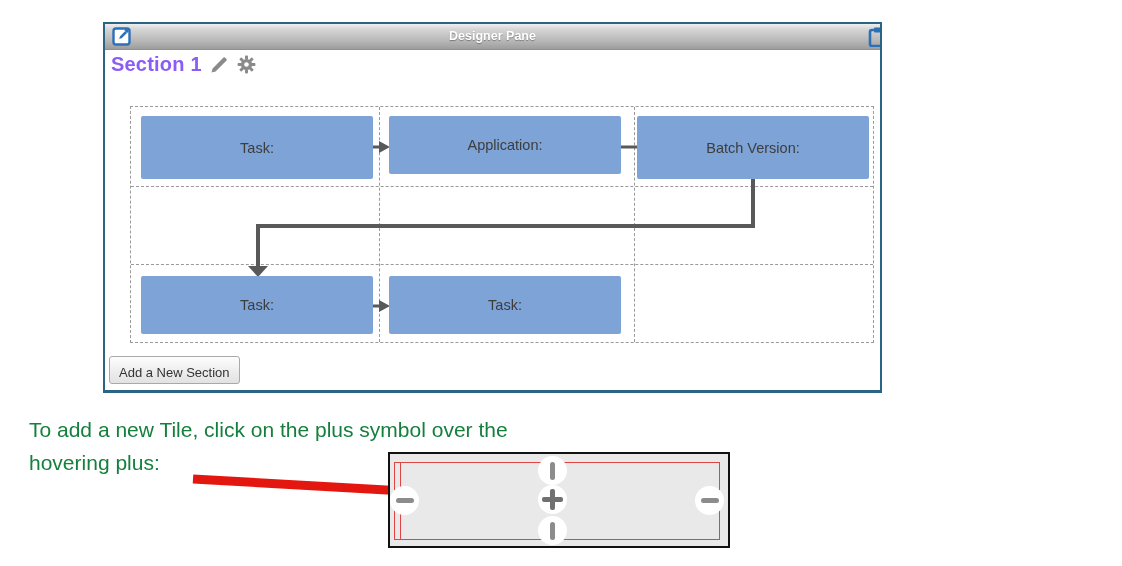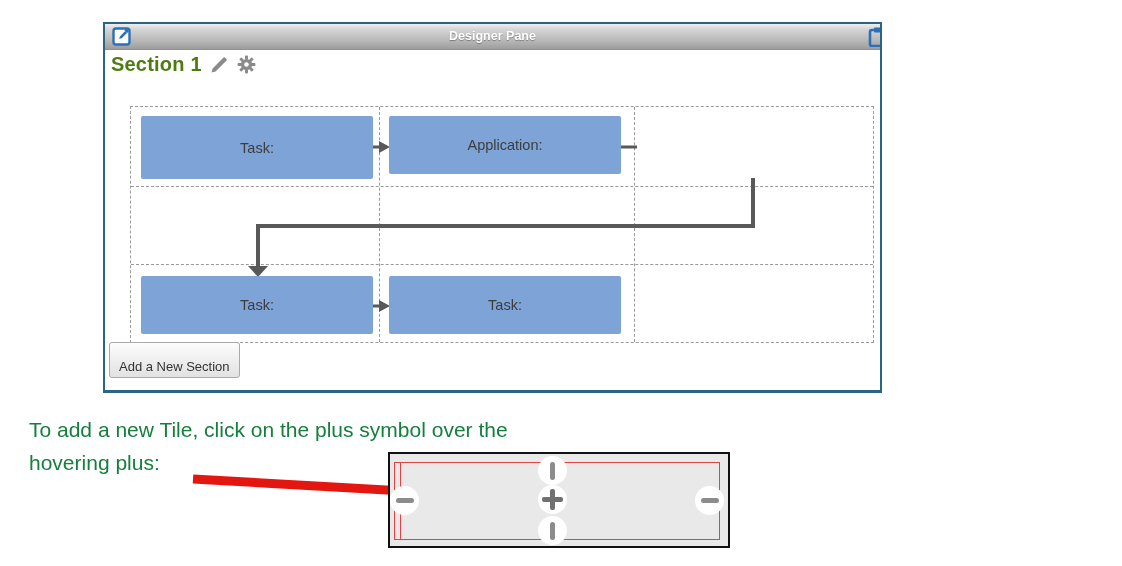--- a/index.html
+++ b/index.html
@@ -19,40 +19,40 @@
     border-bottom:1px solid #8f8f8f;overflow:hidden;
   }
   .panel-header .title{
     position:absolute;left:0;right:0;top:5px;text-align:center;
     color:#ffffff;font-weight:bold;font-size:12.5px;
     text-shadow:0 1px 1px rgba(0,0,0,0.35);
   }
   .hdr-icon-left{position:absolute;left:7px;top:3px;width:19px;height:19px;}
   .hdr-icon-right{position:absolute;right:-9px;top:3px;width:22px;height:20px;}
   .section-row{position:absolute;left:6px;top:28px;height:24px;display:flex;align-items:center;gap:8px;}
-  .section-title{font-size:20px;font-weight:bold;color:#4d7c0f;letter-spacing:0.2px;}
+  .section-title{font-size:20px;font-weight:bold;color:#8b5cf6;letter-spacing:0.2px;}
   .mini-icon{width:19px;height:19px;cursor:pointer;}
   
   .flow-grid{
     position:absolute;left:25px;top:82px;width:744px;height:237px;
     border:1px dashed #9a9a9a;box-sizing:border-box;
   }
   .gline-v{position:absolute;top:0;bottom:0;width:0;border-left:1px dashed #9a9a9a;}
   .gline-h{position:absolute;left:0;right:0;height:0;border-top:1px dashed #9a9a9a;}
   .tile{
     position:absolute;background:#7da3d7;border-radius:2px;
     display:flex;align-items:center;justify-content:center;
     color:#3d3d3d;font-size:14.5px;cursor:pointer;
   }
   .connectors{position:absolute;left:0;top:0;width:744px;height:237px;pointer-events:none;}
   .add-btn{
-    position:absolute;left:4px;bottom:12px;
+    position:absolute;left:4px;bottom:6px;
     font-family:"Liberation Sans",sans-serif;font-size:13px;color:#333333;
     background:linear-gradient(#fdfdfd,#ececec 60%,#e2e2e2);
-    border:1px solid #a9a9a9;border-radius:3px;padding:16px 9px 3px 9px;cursor:pointer;
+    border:1px solid #a9a9a9;border-radius:3px;padding:8px 9px 3px 9px;cursor:pointer;
   }
   
   .instruction{
     position:absolute;left:29px;top:413px;width:560px;
     font-size:21px;line-height:33px;color:#15803d;
   }
   
   .red-arrow{position:absolute;left:180px;top:468px;width:380px;height:60px;pointer-events:none;}
   
   .hover-image{
@@ -125,20 +125,23 @@
         <polygon points="259,199 248,193 248,205" stroke="none"></polygon>
       </g>
     </svg>
 
     <div class="tile" style="left:10px;top:9px;width:232px;height:63px">
         <span>Task:</span>
       </div>
     <div class="tile" style="left:258px;top:9px;width:232px;height:58px">
         <span>Application:</span>
       </div>
+    <div class="tile" style="left:506px;top:9px;width:232px;height:63px">
+        <span>Batch Version:</span>
+      </div>
     <div class="tile" style="left:10px;top:169px;width:232px;height:58px">
         <span>Task:</span>
       </div>
     <div class="tile" style="left:258px;top:169px;width:232px;height:58px">
         <span>Task:</span>
       </div>
   </div>
 
   <button class="add-btn">Add a New Section</button>
 </div>

